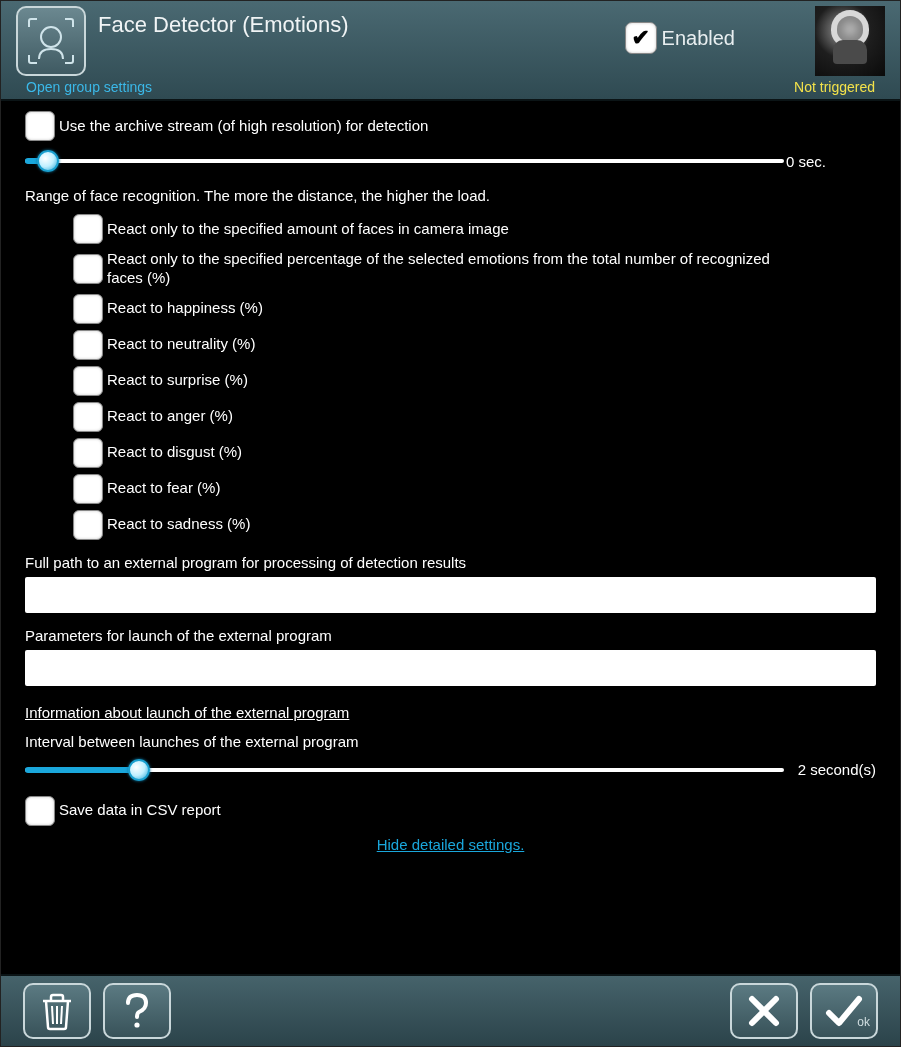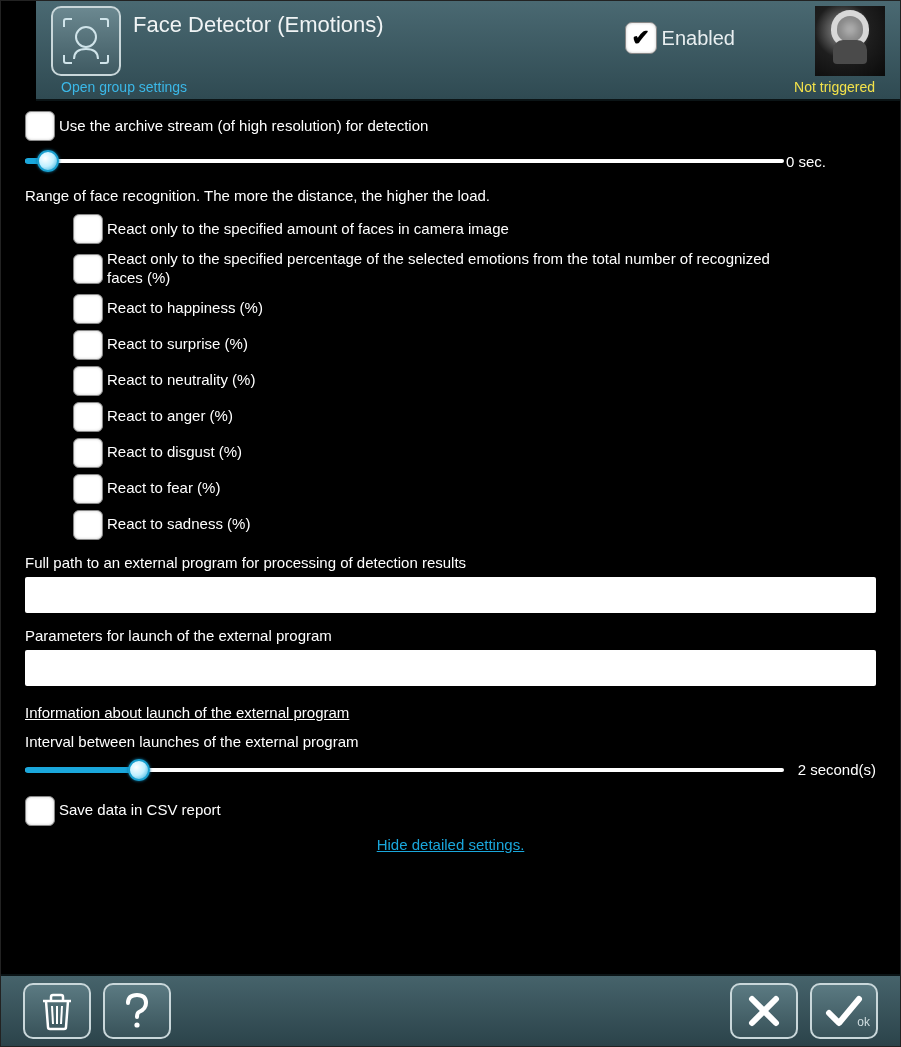--- a/index.html
+++ b/index.html
@@ -16,21 +16,20 @@
     border: 1px solid #222;
   }
   .topbar {
     height: 100px;
     background: linear-gradient(#4a6972, #2f4a52);
     border-bottom: 2px solid #0b1416;
     position: relative;
     display: flex;
     align-items: flex-start;
     padding: 5px 15px 0 15px;
-    margin-left: 35px;
   }
   .app-icon {
     width: 70px; height: 70px;
     border: 2px solid #c9d7da;
     border-radius: 10px;
     background: linear-gradient(#6b8890, #3f5a62);
     display: flex; align-items: center; justify-content: center;
     flex-shrink: 0;
   }
   .title-wrap {
@@ -248,25 +247,25 @@
     <div class="row tight">
       <div class="checkbox small"></div>
       <span class="lbl" style="max-width:700px;">React only to the specified percentage of the selected emotions from the total number of recognized faces (%)</span>
     </div>
     <div class="row tight">
       <div class="checkbox small"></div>
       <span class="lbl">React to happiness (%)</span>
     </div>
     <div class="row tight">
       <div class="checkbox small"></div>
+      <span class="lbl">React to neutrality (%)</span>
+    </div>
+    <div class="row tight">
+      <div class="checkbox small"></div>
       <span class="lbl">React to surprise (%)</span>
-    </div>
-    <div class="row tight">
-      <div class="checkbox small"></div>
-      <span class="lbl">React to neutrality (%)</span>
     </div>
     <div class="row tight">
       <div class="checkbox small"></div>
       <span class="lbl">React to anger (%)</span>
     </div>
     <div class="row tight">
       <div class="checkbox small"></div>
       <span class="lbl">React to disgust (%)</span>
     </div>
     <div class="row tight">

